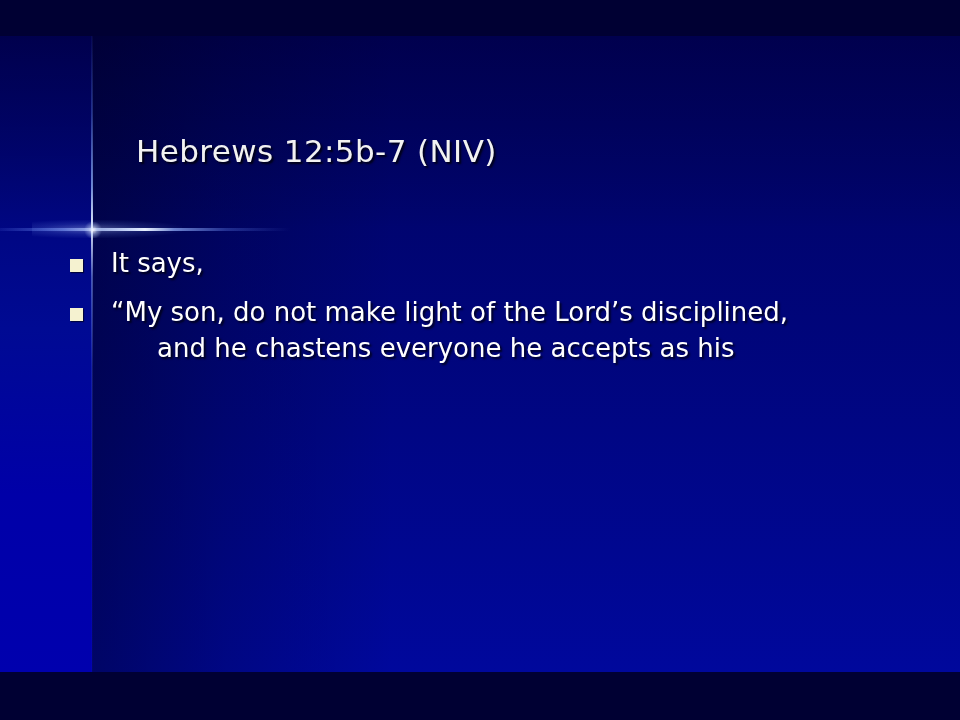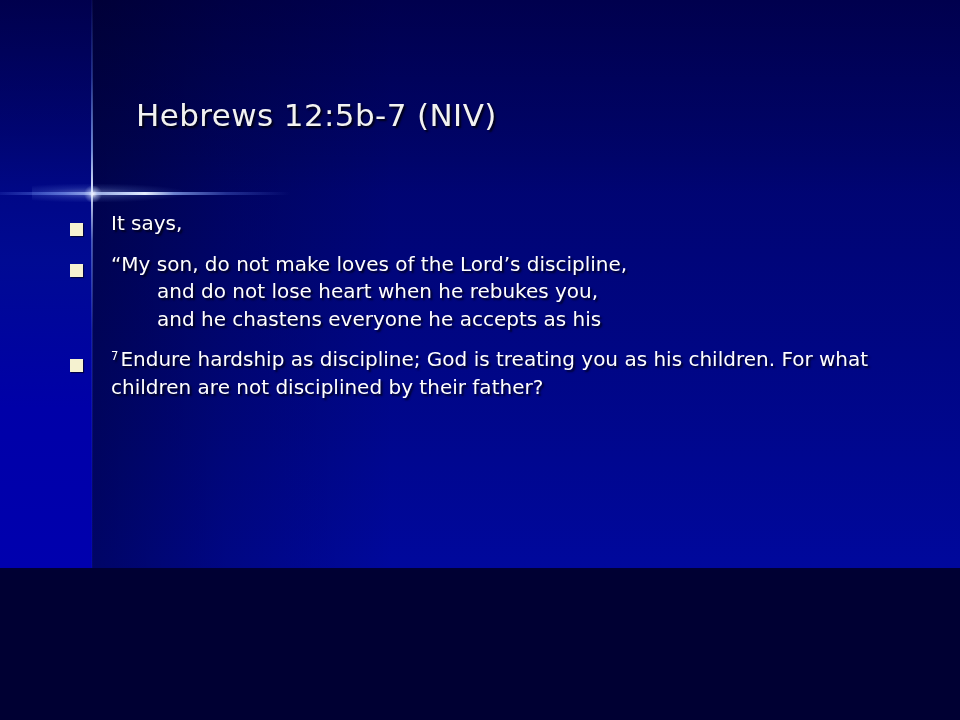--- a/index.html
+++ b/index.html
@@ -3,26 +3,27 @@
 <meta charset="utf-8">
 <style>
   html, body {
     margin: 0;
     padding: 0;
     background: #000033;
   }
   #slide {
     position: relative;
     width: 960px;
-    height: 568px;
+    height: 636px;
     overflow: hidden;
     font-family: "DejaVu Sans", "Liberation Sans", sans-serif;
     
     background: linear-gradient(to bottom, #000065 0%, #00046f 28%, #000684 62%, #00089c 100%);
     user-select: none;
+    margin-top: 36px;
   }
 
   
 
   
   .bg-left-strip {
     position: absolute;
     left: 0; top: 0;
     width: 92px; height: 100%;
     background: linear-gradient(to bottom, #000064 0%, #000a93 46%, #0000a8 72%, #0000ae 100%);
@@ -129,21 +130,21 @@
     width: 13px;
     height: 13px;
     background: #f5f2d0;
     margin-top: 13px;
     margin-right: 28px;
     box-shadow: 1px 1px 1px rgba(0,0,0,0.55);
   }
   .bullet-text {
     flex: 1 1 auto;
     color: #ffffff;
-    font-size: 20px;
+    font-size: 26px;
     line-height: 1.38;
     text-shadow: 2px 2px 2px rgba(0,0,0,0.72);
   }
   .line-indent {
     display: block;
     padding-left: 46px;
   }
   .line-plain {
     display: block;
   }
@@ -174,26 +175,19 @@
   <div class="body-block" id="body-block">
       <div class="bullet-row">
         <span class="bullet-marker"></span>
         <div class="bullet-text">
           <span class="line-plain"><span>It says,</span></span>
         </div>
       </div>
       <div class="bullet-row">
         <span class="bullet-marker"></span>
         <div class="bullet-text">
-          <span class="line-plain"><span>“My son, do not make loves of the Lord’s discipline,</span></span>
-          <span class="line-indent"><span>and do not lose heart when he rebukes you,</span></span>
+          <span class="line-plain"><span>“My son, do not make light of the Lord’s disciplined,</span></span>
           <span class="line-indent"><span>and he chastens everyone he accepts as his</span></span>
-        </div>
-      </div>
-      <div class="bullet-row">
-        <span class="bullet-marker"></span>
-        <div class="bullet-text">
-          <span class="line-plain"><sup class="verse-num">7</sup><span>Endure hardship as discipline; God is treating you as his children. For what children are not disciplined by their father?</span></span>
         </div>
       </div>
     </div>
 
 </div>
 
 </body></html>

